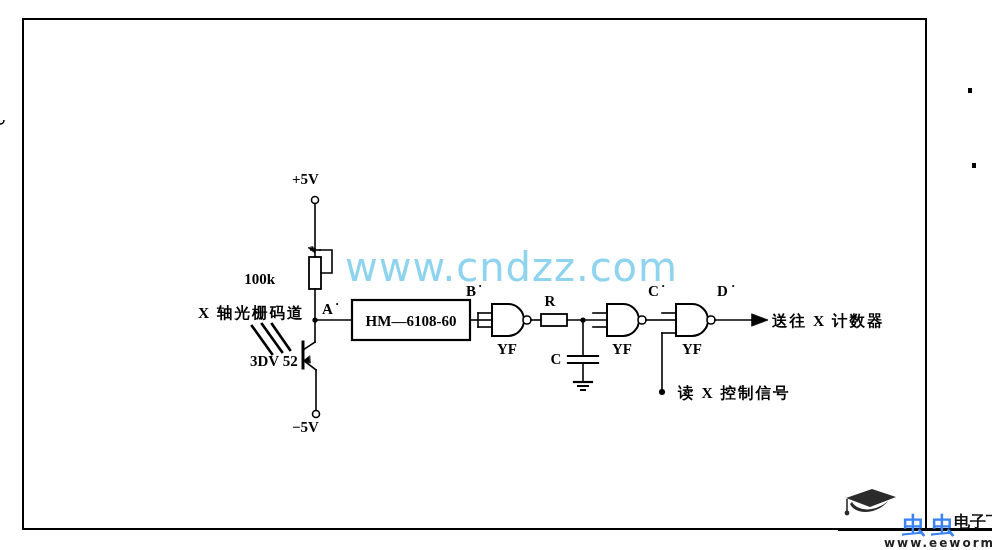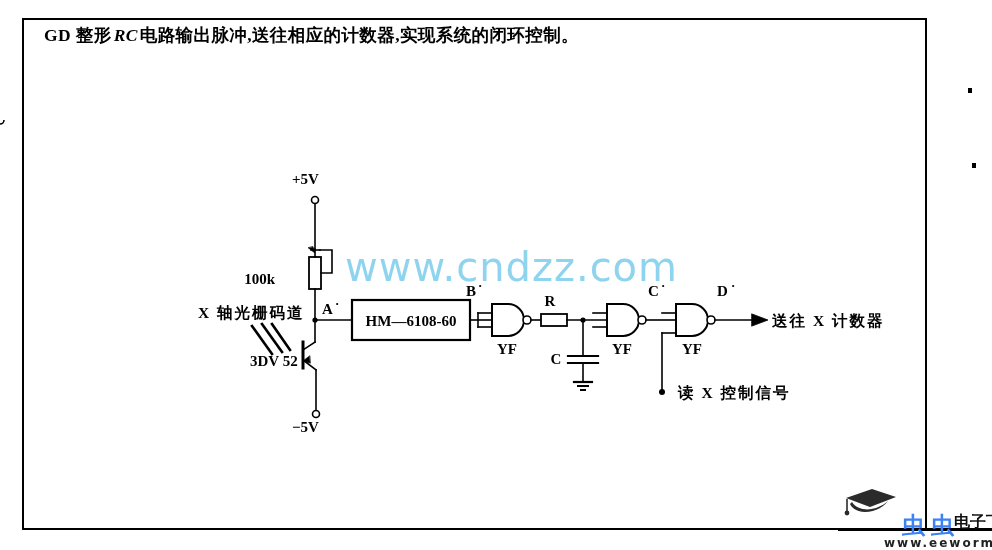--- a/index.html
+++ b/index.html
@@ -59,23 +59,20 @@
 
   <div class="frame-left"></div>
   <div class="frame-top"></div>
   <div class="frame-right"></div>
   <div class="frame-bottom"></div>
 
   <div class="speck" style="left:968px;top:88px;width:4px;height:5px;"></div>
   <div class="speck" style="left:972px;top:163px;width:4px;height:5px;"></div>
 
   <div class="para">
-    <span class="ln">
-      <span>GD 整形</span><span class="ital">RC</span><span>电路输出脉冲,送往相应的计数器,实现系统的闭环控制。</span>
-    </span>
   </div>
 
   <div id="circuit">
   <svg width="992" height="340" viewBox="0 0 992 340" xmlns="http://www.w3.org/2000/svg">
     <g stroke="#000" stroke-width="1.6" fill="none" stroke-linecap="square">
 
       <circle cx="315" cy="80" r="3.5" fill="#fff" stroke="#000" stroke-width="1.6"></circle>
       <line x1="315" y1="84" x2="315" y2="129"></line>
 
       <rect x="309" y="137" width="12" height="32" fill="#fff" stroke="#000" stroke-width="1.8"></rect>

